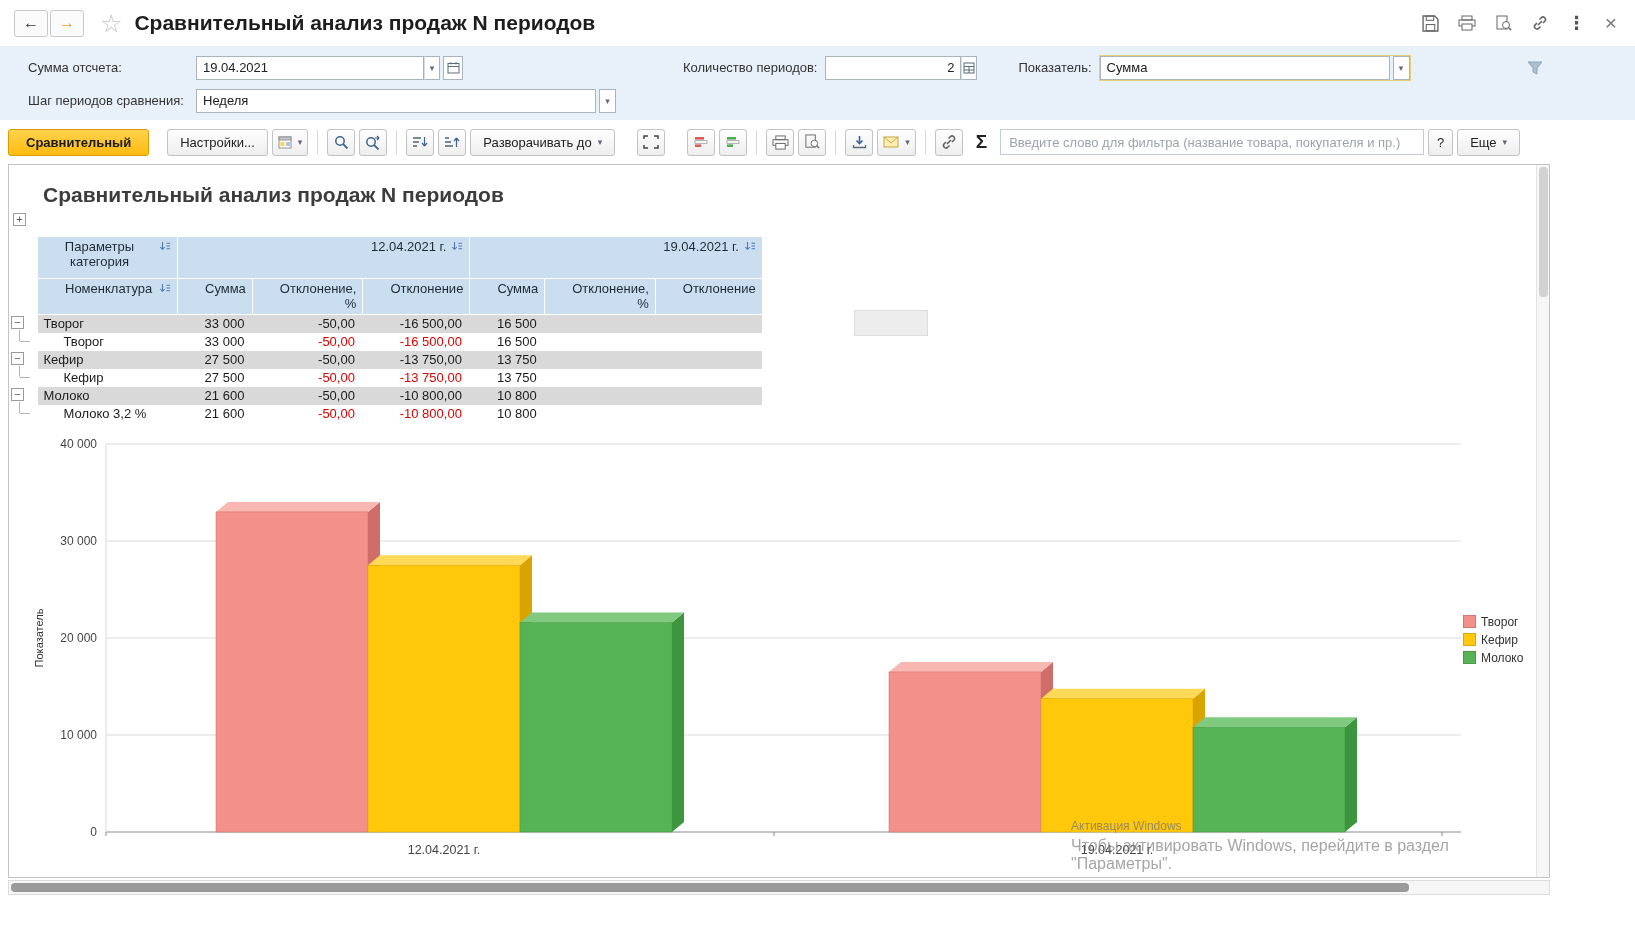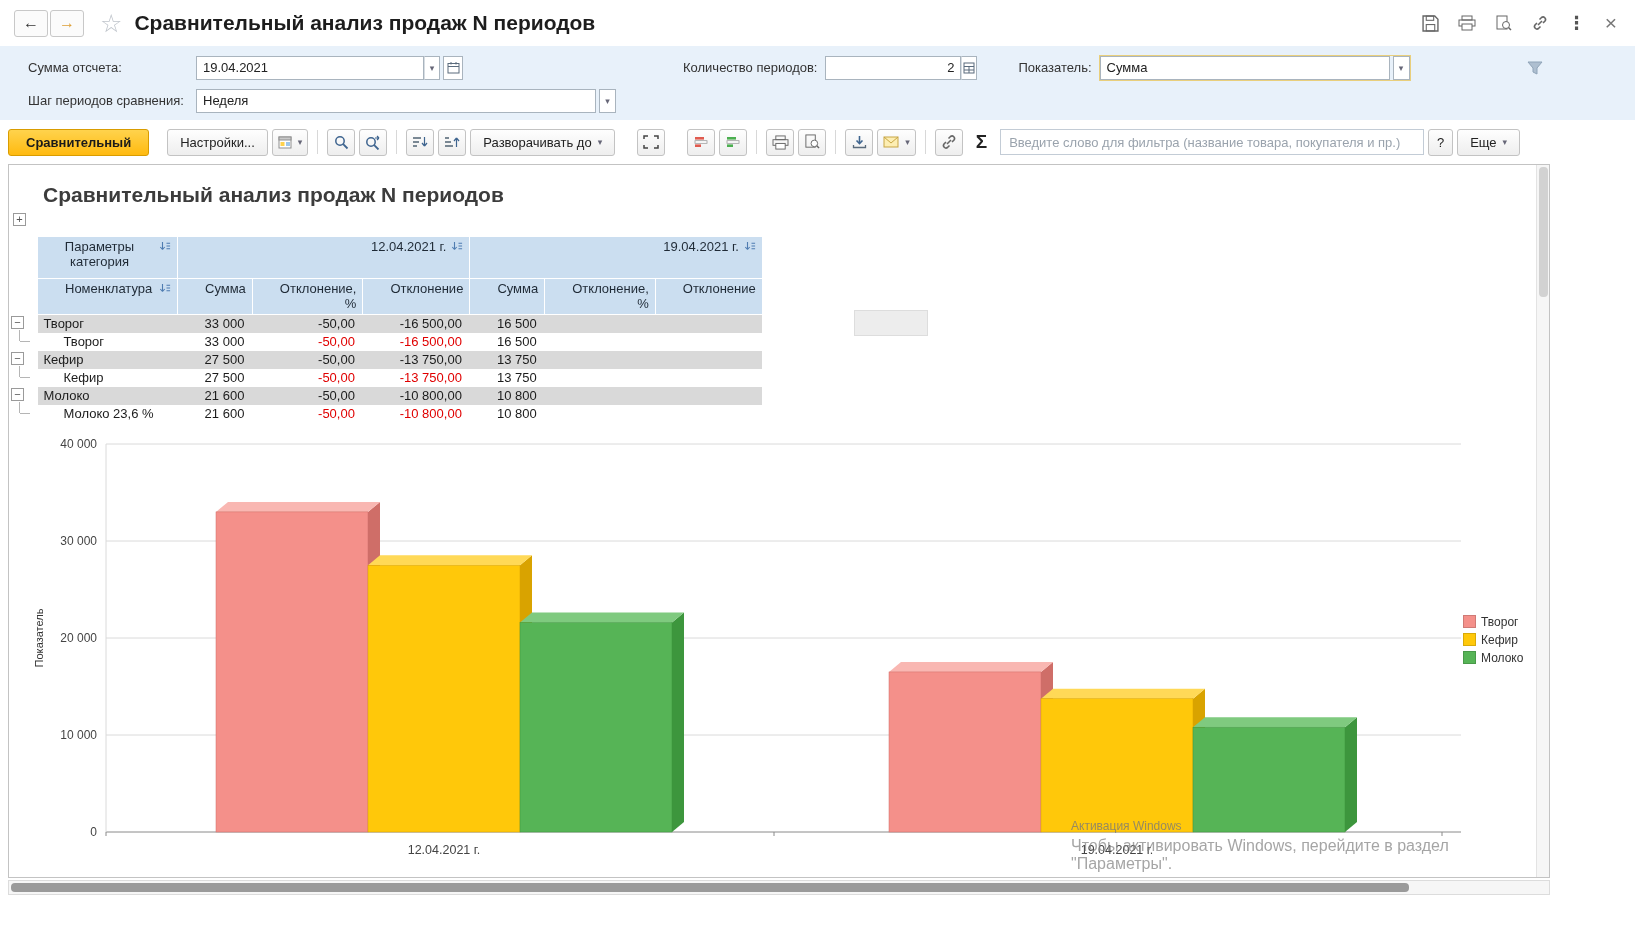--- a/index.html
+++ b/index.html
@@ -412,21 +412,21 @@
         <tr class="group">
           <td class="name">Молоко</td>
           <td class="num">21 600</td>
           <td class="num">-50,00</td>
           <td class="num">-10 800,00</td>
           <td class="num">10 800</td>
           <td class="num"></td>
           <td class="num"></td>
         </tr>
         <tr class="item">
-          <td class="name">Молоко 23,6 %</td>
+          <td class="name">Молоко 3,2 %</td>
           <td class="num">21 600</td>
           <td class="num neg">-50,00</td>
           <td class="num neg">-10 800,00</td>
           <td class="num">10 800</td>
           <td class="num"></td>
           <td class="num"></td>
         </tr>
       </tbody>
   </table>
 

